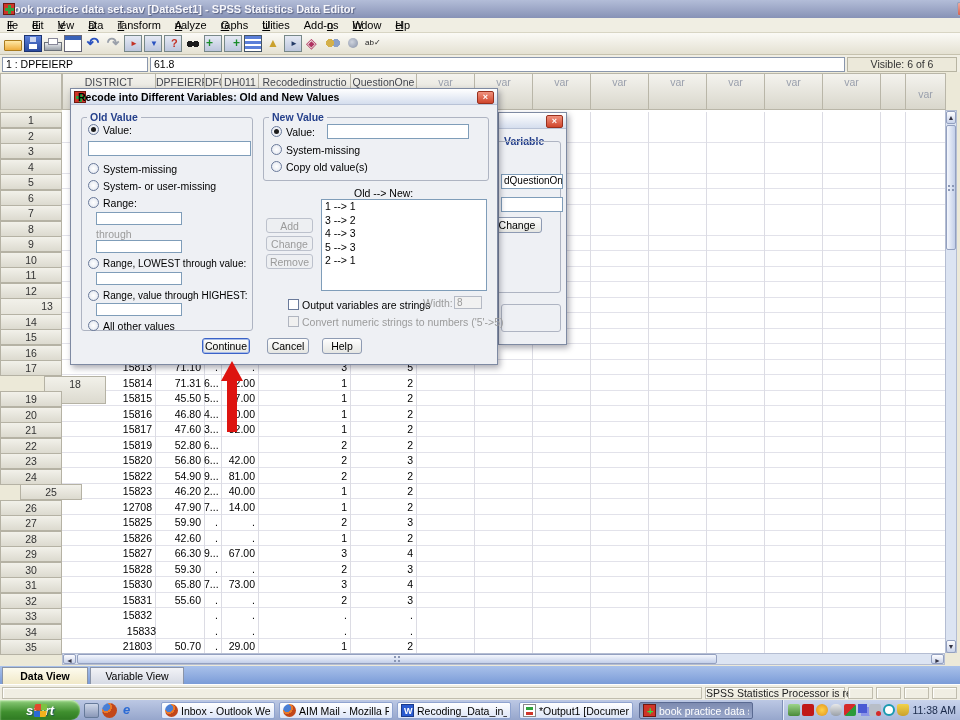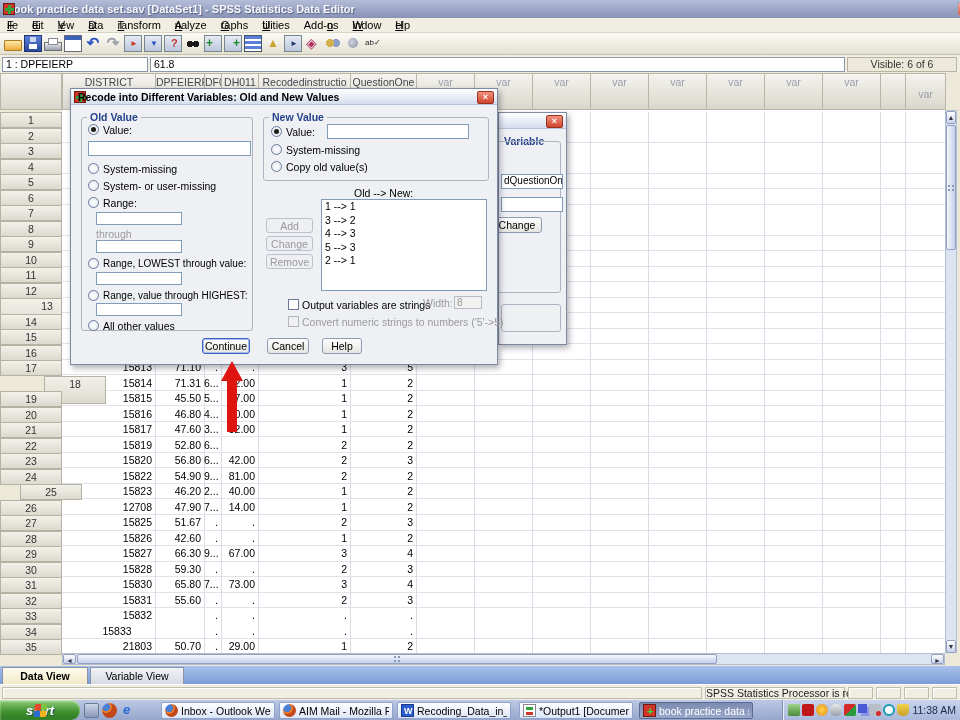--- a/index.html
+++ b/index.html
@@ -368,21 +368,21 @@
       <div class="dcell" style="position: absolute; left: 221px; top: 412px; width: 34px; height: 15.5px;">40.00</div>
       <div class="dcell" style="position: absolute; left: 258px; top: 412px; width: 89px; height: 15.5px;">1</div>
       <div class="dcell" style="position: absolute; left: 350px; top: 412px; width: 63px; height: 15.5px;">2</div>
       <div class="dcell" style="position: absolute; left: 62px; top: 427.5px; width: 90px; height: 15.5px;">12708</div>
       <div class="dcell" style="position: absolute; left: 155px; top: 427.5px; width: 46px; height: 15.5px;">47.90</div>
       <div class="dcell" style="position: absolute; left: 204px; top: 427.5px; width: 14px; height: 15.5px;">7...</div>
       <div class="dcell" style="position: absolute; left: 221px; top: 427.5px; width: 34px; height: 15.5px;">14.00</div>
       <div class="dcell" style="position: absolute; left: 258px; top: 427.5px; width: 89px; height: 15.5px;">1</div>
       <div class="dcell" style="position: absolute; left: 350px; top: 427.5px; width: 63px; height: 15.5px;">2</div>
       <div class="dcell" style="position: absolute; left: 62px; top: 443px; width: 90px; height: 15.5px;">15825</div>
-      <div class="dcell" style="position: absolute; left: 155px; top: 443px; width: 46px; height: 15.5px;">51.67</div>
+      <div class="dcell" style="position: absolute; left: 155px; top: 443px; width: 46px; height: 15.5px;">59.90</div>
       <div class="dcell" style="position: absolute; left: 204px; top: 443px; width: 14px; height: 15.5px;">.</div>
       <div class="dcell" style="position: absolute; left: 221px; top: 443px; width: 34px; height: 15.5px;">.</div>
       <div class="dcell" style="position: absolute; left: 258px; top: 443px; width: 89px; height: 15.5px;">2</div>
       <div class="dcell" style="position: absolute; left: 350px; top: 443px; width: 63px; height: 15.5px;">3</div>
       <div class="dcell" style="position: absolute; left: 62px; top: 458.5px; width: 90px; height: 15.5px;">15826</div>
       <div class="dcell" style="position: absolute; left: 155px; top: 458.5px; width: 46px; height: 15.5px;">42.60</div>
       <div class="dcell" style="position: absolute; left: 204px; top: 458.5px; width: 14px; height: 15.5px;">.</div>
       <div class="dcell" style="position: absolute; left: 221px; top: 458.5px; width: 34px; height: 15.5px;">.</div>
       <div class="dcell" style="position: absolute; left: 258px; top: 458.5px; width: 89px; height: 15.5px;">1</div>
       <div class="dcell" style="position: absolute; left: 350px; top: 458.5px; width: 63px; height: 15.5px;">2</div>
@@ -408,21 +408,21 @@
       <div class="dcell" style="position: absolute; left: 155px; top: 520.5px; width: 46px; height: 15.5px;">55.60</div>
       <div class="dcell" style="position: absolute; left: 204px; top: 520.5px; width: 14px; height: 15.5px;">.</div>
       <div class="dcell" style="position: absolute; left: 221px; top: 520.5px; width: 34px; height: 15.5px;">.</div>
       <div class="dcell" style="position: absolute; left: 258px; top: 520.5px; width: 89px; height: 15.5px;">2</div>
       <div class="dcell" style="position: absolute; left: 350px; top: 520.5px; width: 63px; height: 15.5px;">3</div>
       <div class="dcell" style="position: absolute; left: 62px; top: 536px; width: 90px; height: 15.5px;">15832</div>
       <div class="dcell" style="position: absolute; left: 204px; top: 536px; width: 14px; height: 15.5px;">.</div>
       <div class="dcell" style="position: absolute; left: 221px; top: 536px; width: 34px; height: 15.5px;">.</div>
       <div class="dcell" style="position: absolute; left: 258px; top: 536px; width: 89px; height: 15.5px;">.</div>
       <div class="dcell" style="position: absolute; left: 350px; top: 536px; width: 63px; height: 15.5px;">.</div>
-      <div class="dcell" style="position: absolute; left: 72px; top: 551.5px; width: 90px; height: 15.5px; text-align: center;">15833</div>
+      <div class="dcell" style="position: absolute; left: 66px; top: 551.5px; width: 90px; height: 15.5px;">15833</div>
       <div class="dcell" style="position: absolute; left: 204px; top: 551.5px; width: 14px; height: 15.5px;">.</div>
       <div class="dcell" style="position: absolute; left: 221px; top: 551.5px; width: 34px; height: 15.5px;">.</div>
       <div class="dcell" style="position: absolute; left: 258px; top: 551.5px; width: 89px; height: 15.5px;">.</div>
       <div class="dcell" style="position: absolute; left: 350px; top: 551.5px; width: 63px; height: 15.5px;">.</div>
       <div class="dcell" style="position: absolute; left: 62px; top: 567px; width: 90px; height: 15.5px;">21803</div>
       <div class="dcell" style="position: absolute; left: 155px; top: 567px; width: 46px; height: 15.5px;">50.70</div>
       <div class="dcell" style="position: absolute; left: 204px; top: 567px; width: 14px; height: 15.5px;">.</div>
       <div class="dcell" style="position: absolute; left: 221px; top: 567px; width: 34px; height: 15.5px;">29.00</div>
       <div class="dcell" style="position: absolute; left: 258px; top: 567px; width: 89px; height: 15.5px;">1</div>
       <div class="dcell" style="position: absolute; left: 350px; top: 567px; width: 63px; height: 15.5px;">2</div>

